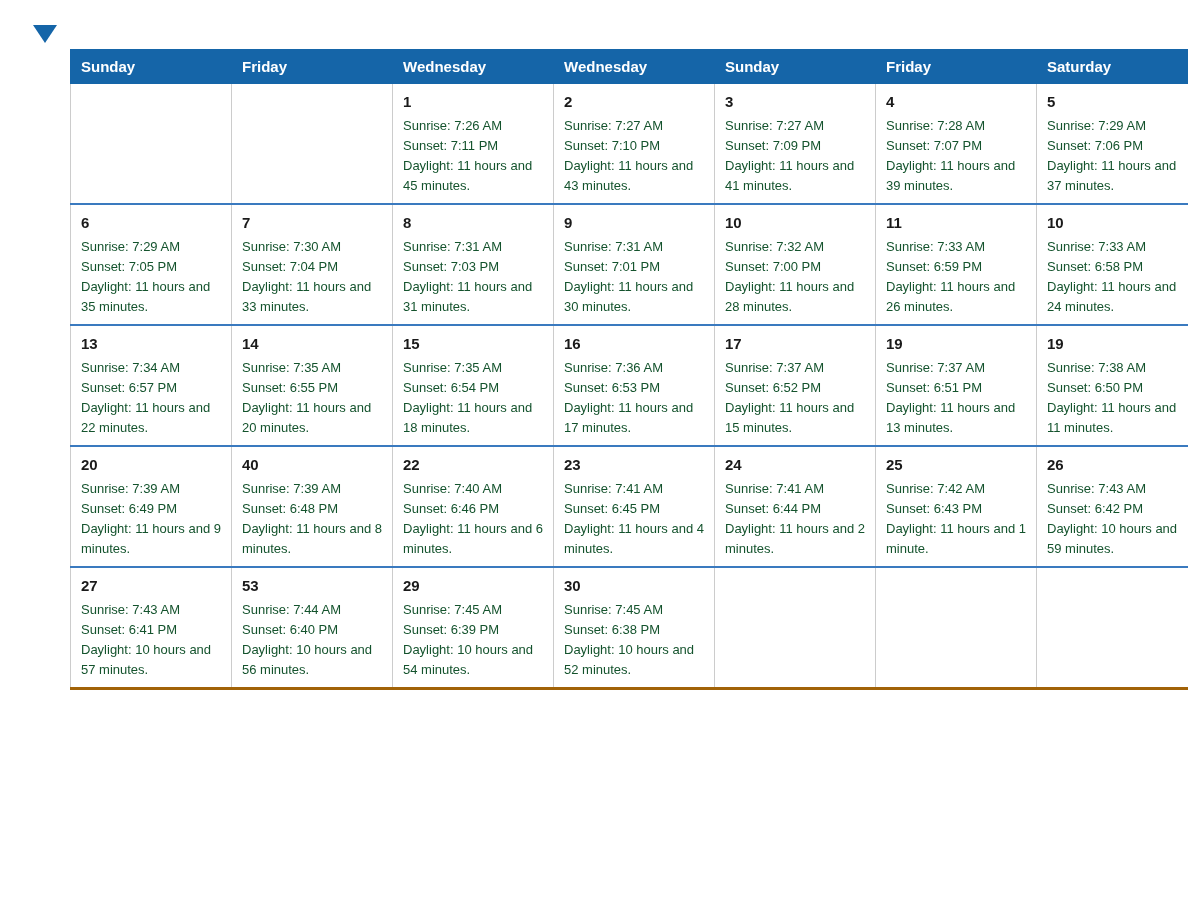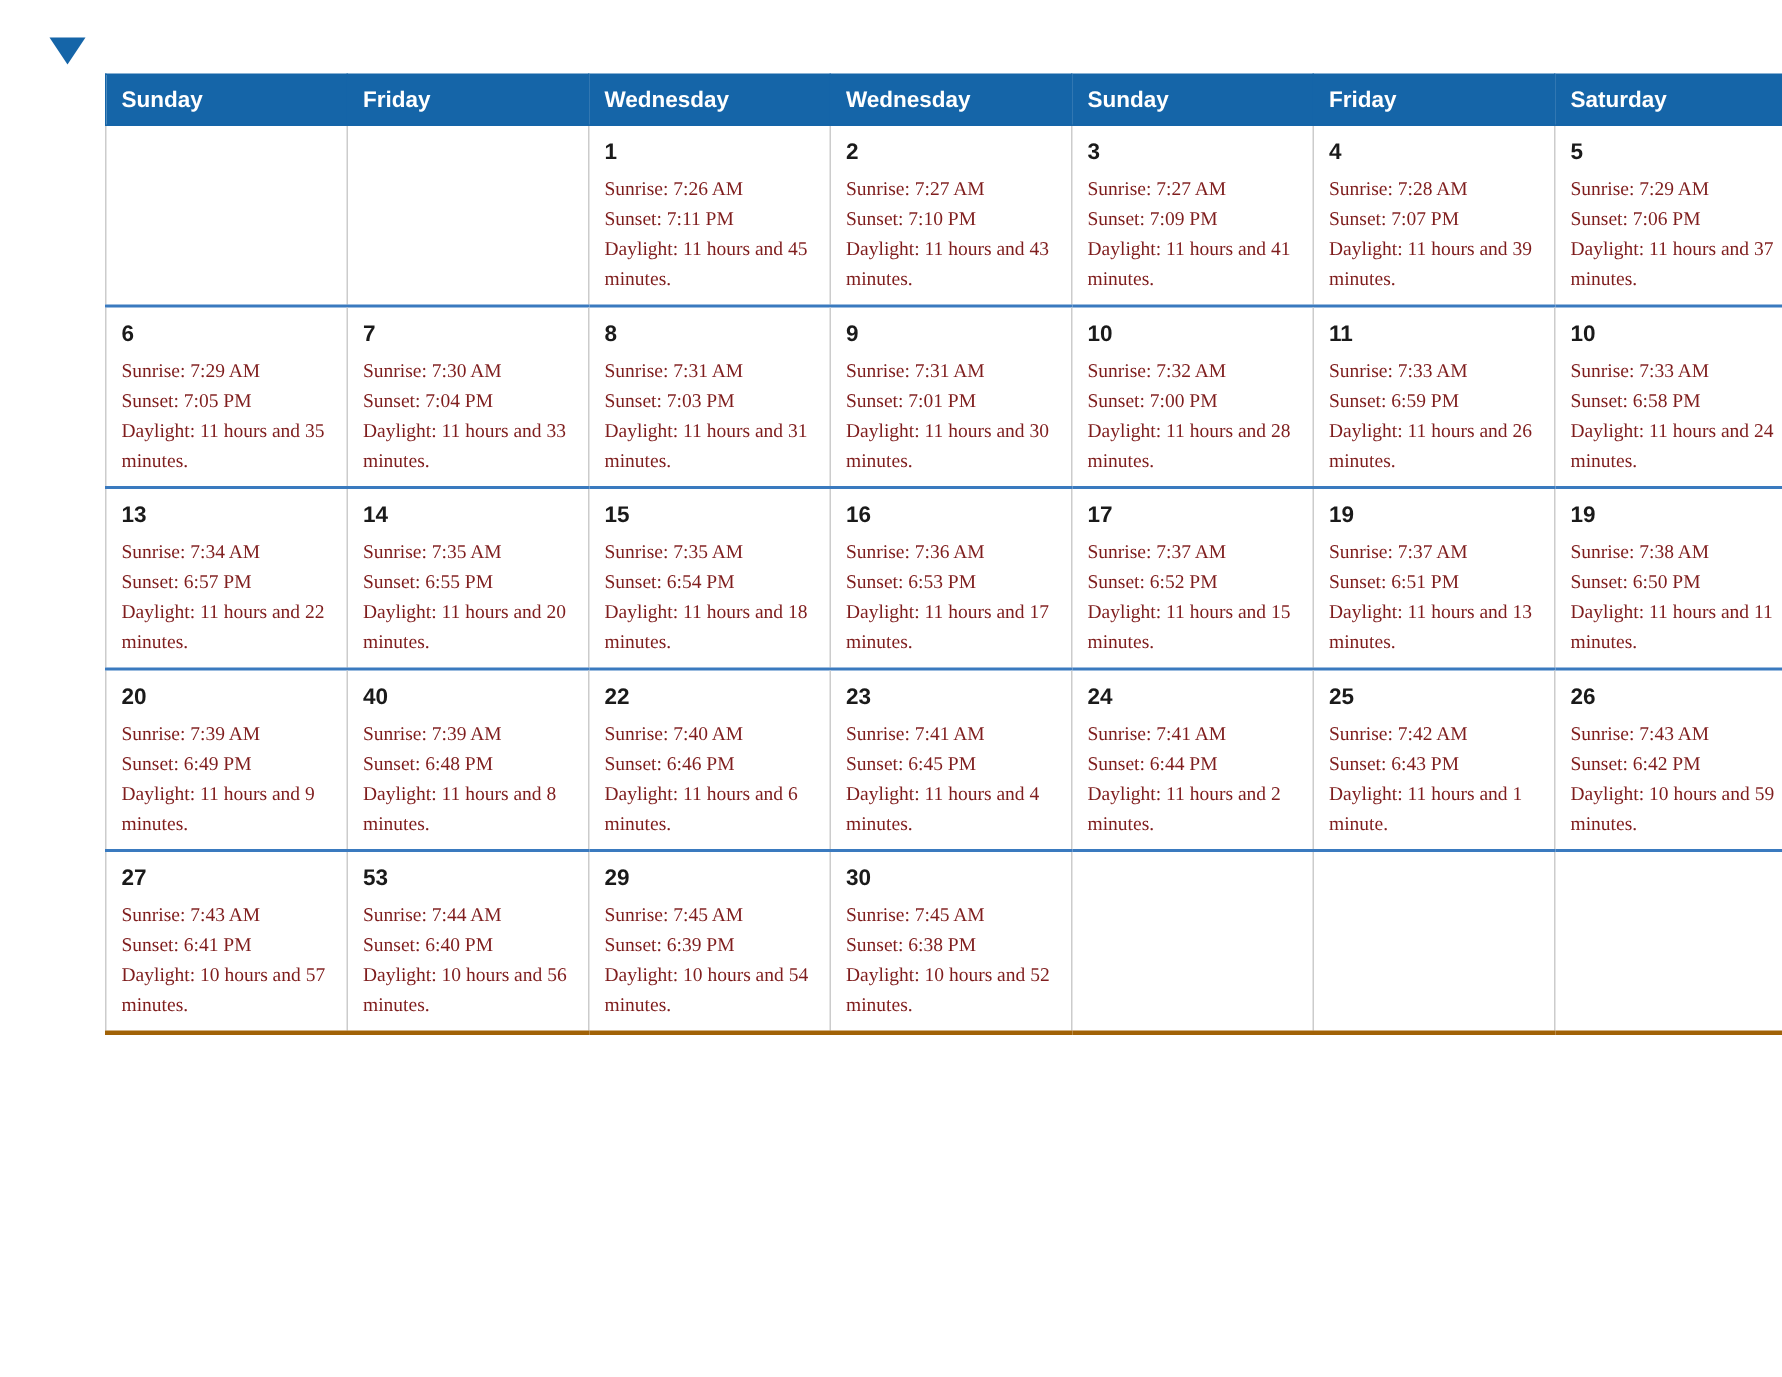--- a/index.html
+++ b/index.html
@@ -90,23 +90,22 @@
     }
     .day-number {
       font-size: 15px;
       font-weight: bold;
       color: #1a1a1a;
       display: block;
       margin-bottom: 2px;
     }
     .day-info {
       font-size: 13px;
-      color: #7f1d1d;
+      color: #14532d;
       line-height: 1.55;
-      font-family: Liberation Serif, serif;
     }
     .calendar tr td {
       border-bottom: 2px solid #3a7abf;
     }
     .calendar tr:last-child td {
       border-bottom: 3px solid #a16207;
     }
   </style>
 </head>
 <body>

